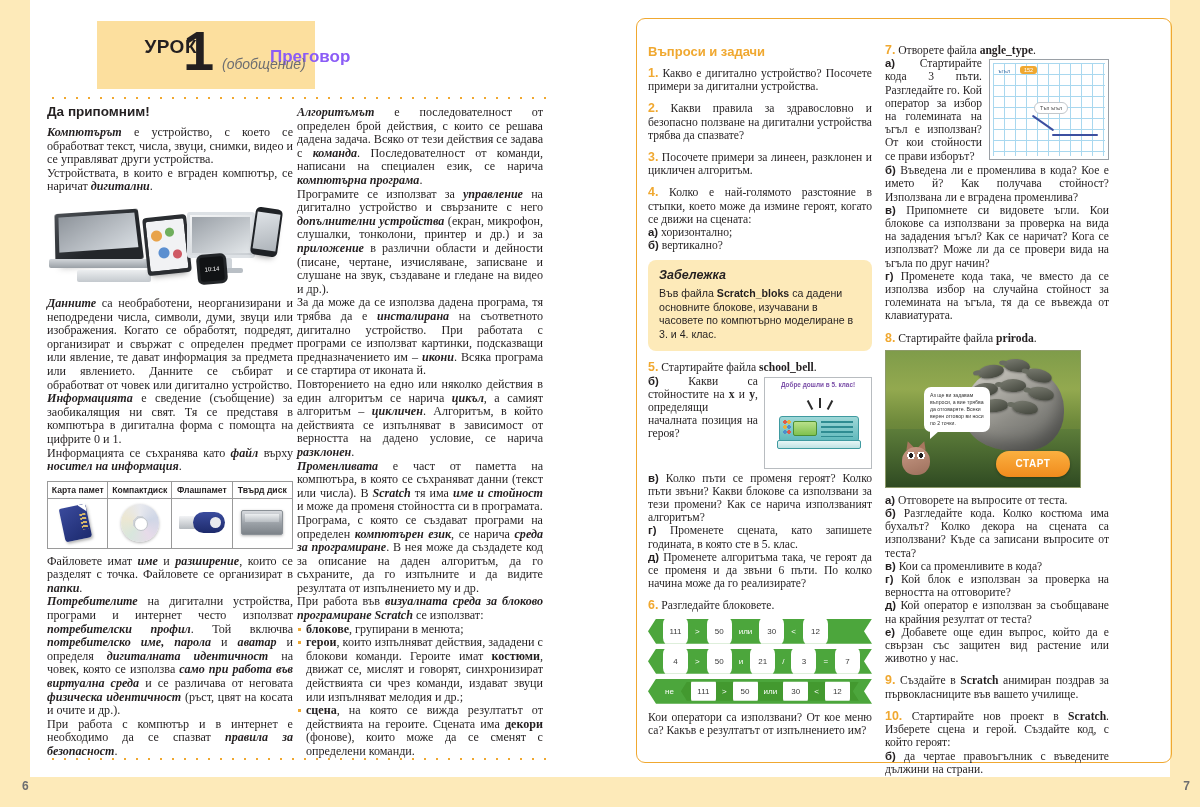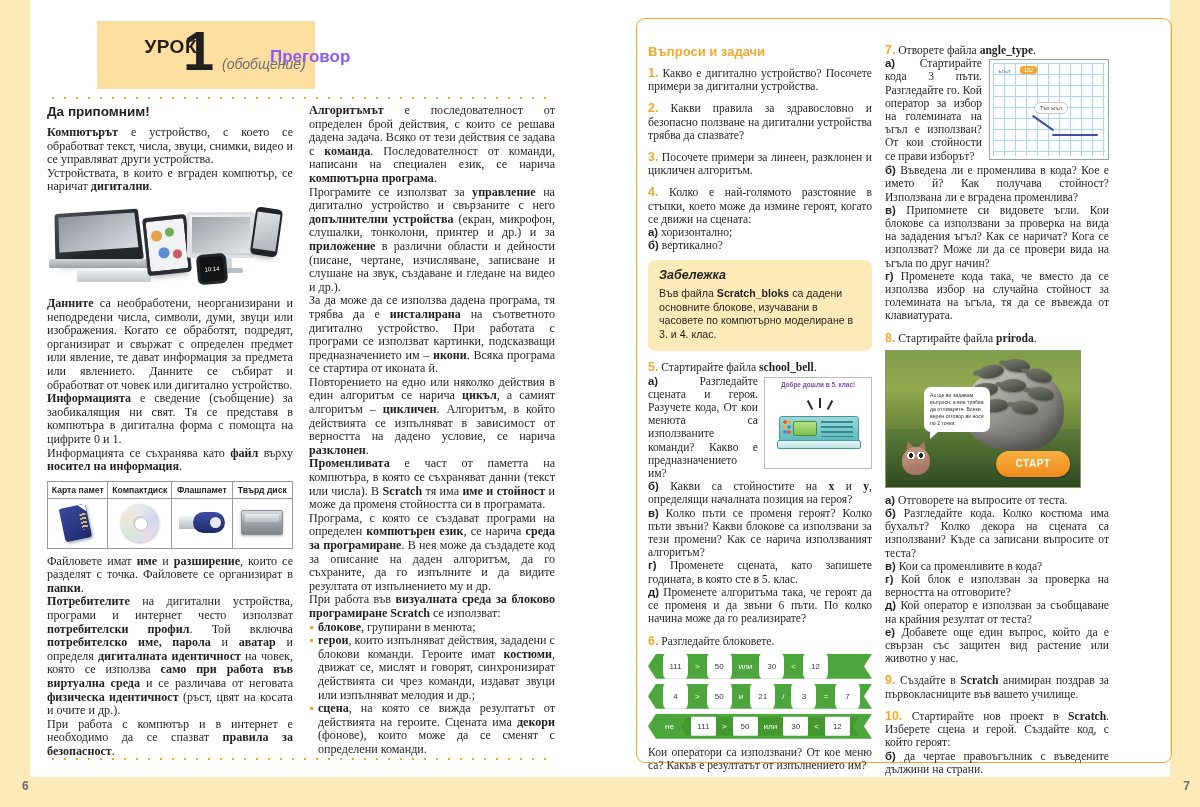--- a/index.html
+++ b/index.html
@@ -46,32 +46,32 @@
     position:absolute; left:222px; top:56px;
     font-family:"Liberation Sans", sans-serif;
     font-style:italic; font-size:14px; color:#6d6e71;
   }
   .dotrow {
     position:absolute; height:3px; left:0; right:0;
     background-image:radial-gradient(circle, #f0a830 1.4px, transparent 1.5px);
     background-size:12px 4px; background-repeat:repeat-x;
   }
 
-  .cols { position:absolute; left:47px; top:104px; width:508px; display:flex; gap:16px; }
+  .cols { position:absolute; left:47px; top:104px; width:508px; display:flex; gap:4px;align-items:flex-end; }
   .col { width:246px; }
 
   h3.heading {
     font-family:"Liberation Sans", sans-serif;
     font-weight:bold; font-size:13.5px; color:#231f20; margin-bottom:7px;
   }
   p.body {
     font-size:12.1px; line-height:13.6px; text-align:justify;
     color:#231f20; margin-bottom:0px; text-indent:0;
   }
-  p.body b { font-weight:bold; }
+  p.body b { font-weight:bold;font-style:italic; }
 
   
   .devices {
     position:relative; width:246px; height:88px; margin:8px 0 7px 0;
     overflow:hidden;
   }
   .dev { position:absolute; background:linear-gradient(160deg,#6f7479,#b9bec4 45%,#53575c); border-radius:2px; }
   .lap {
     left:8px; top:8px; width:86px; height:52px;
     background:linear-gradient(150deg,#4b4f54,#23262a 60%);
@@ -563,21 +563,20 @@
             <div class="bell-cap">Добре дошли в 5. клас!</div>
             <div class="bell-ray" style="left:44px;top:22px;transform:rotate(-28deg)"></div>
             <div class="bell-ray" style="left:54px;top:20px;"></div>
             <div class="bell-ray" style="left:64px;top:22px;transform:rotate(28deg)"></div>
             <div class="bell-dev"></div>
             <div class="bell-dots"></div>
             <div class="bell-screen"></div>
             <div class="bell-keys"></div>
             <div class="bell-base"></div>
           </div>
-          <p class="q"><span class="sub">а)</span><span> Разгледайте сцената и героя. Разучете кода, От кои менюта са използваните команди? Какво е предназначението им?</span></p>
           <p class="q"><span class="sub">б)</span><span> Какви са стойностите на </span><b>x</b><span> и </span><b>у</b><span>, определящи началната позиция на героя?</span></p>
         </div>
 
         <p class="q"><span class="sub">в)</span><span> Колко пъти се променя героят? Колко пъти звъни? Какви блокове са използвани за тези промени? Как се нарича използваният алгоритъм?</span></p>
         <p class="q"><span class="sub">г)</span><span> Променете сцената, като запишете годината, в която сте в 5. клас.</span></p>
         <p class="q"><span class="sub">д)</span><span> Променете алгоритъма така, че героят да се променя и да звъни 6 пъти. По колко начина може да го реализирате?</span></p>
 
         <div class="gap"></div>
         <p class="q"><span class="num">6.</span><span> Разгледайте блоковете.</span></p>
 

